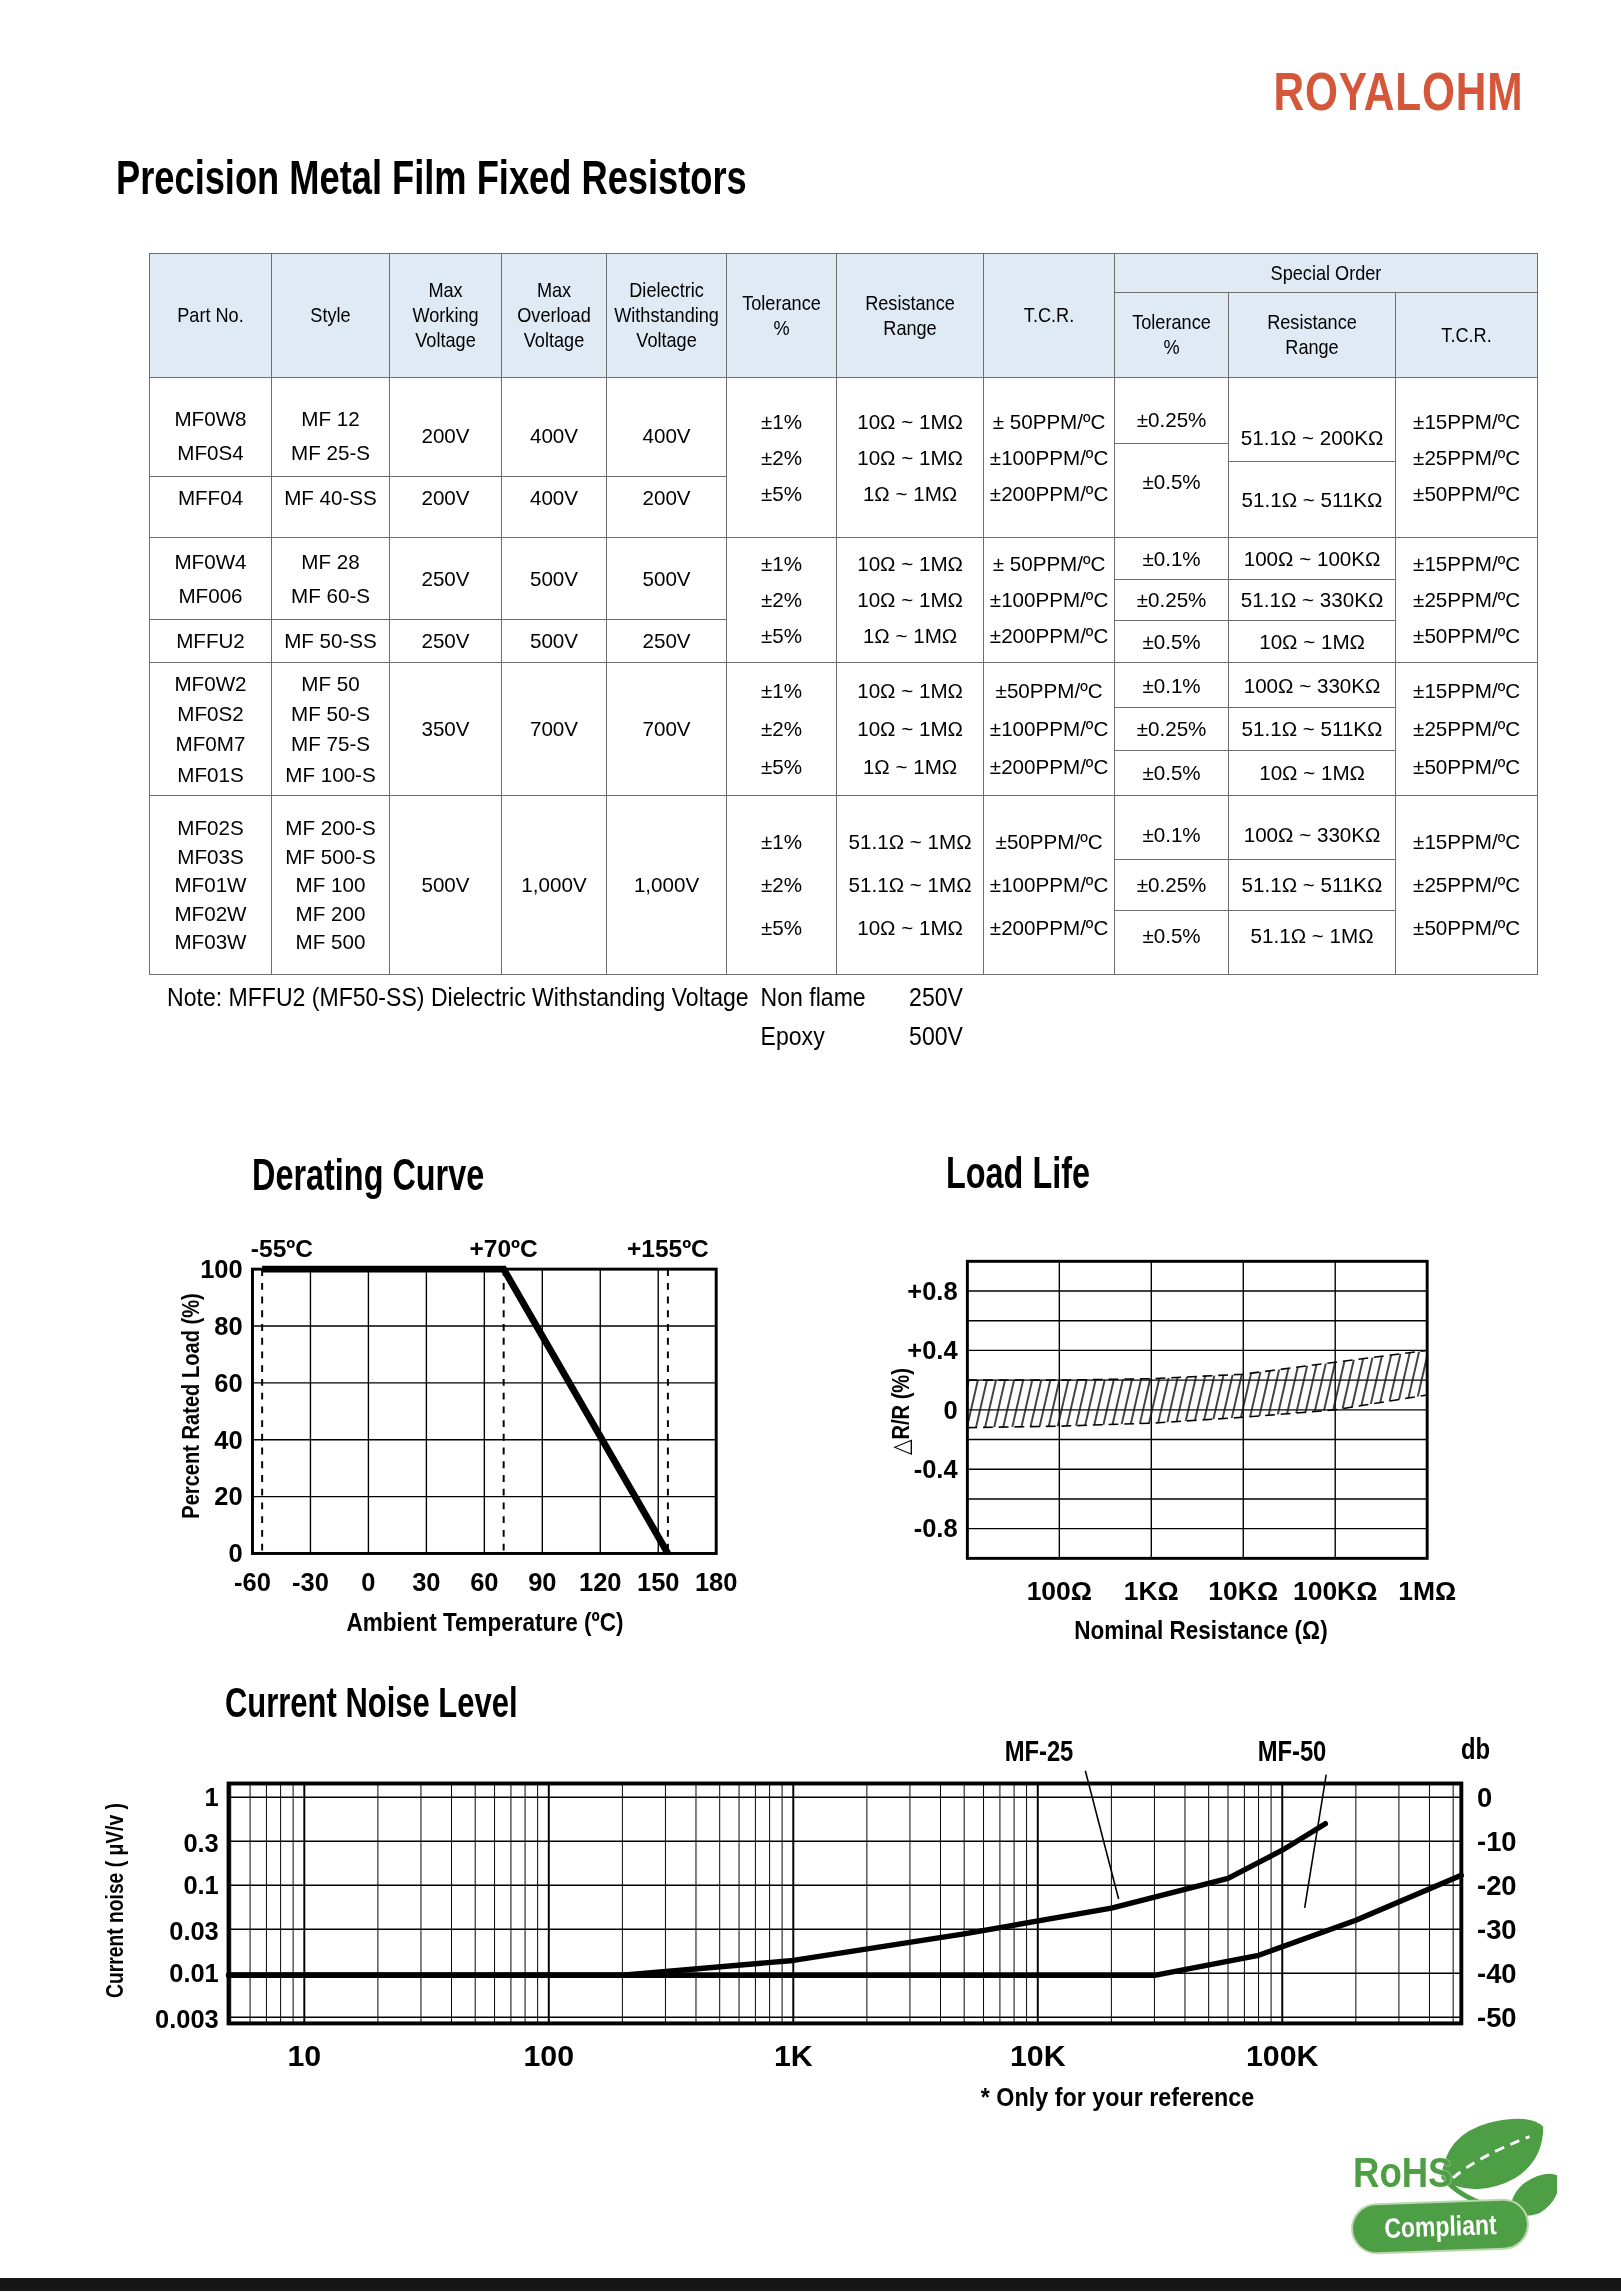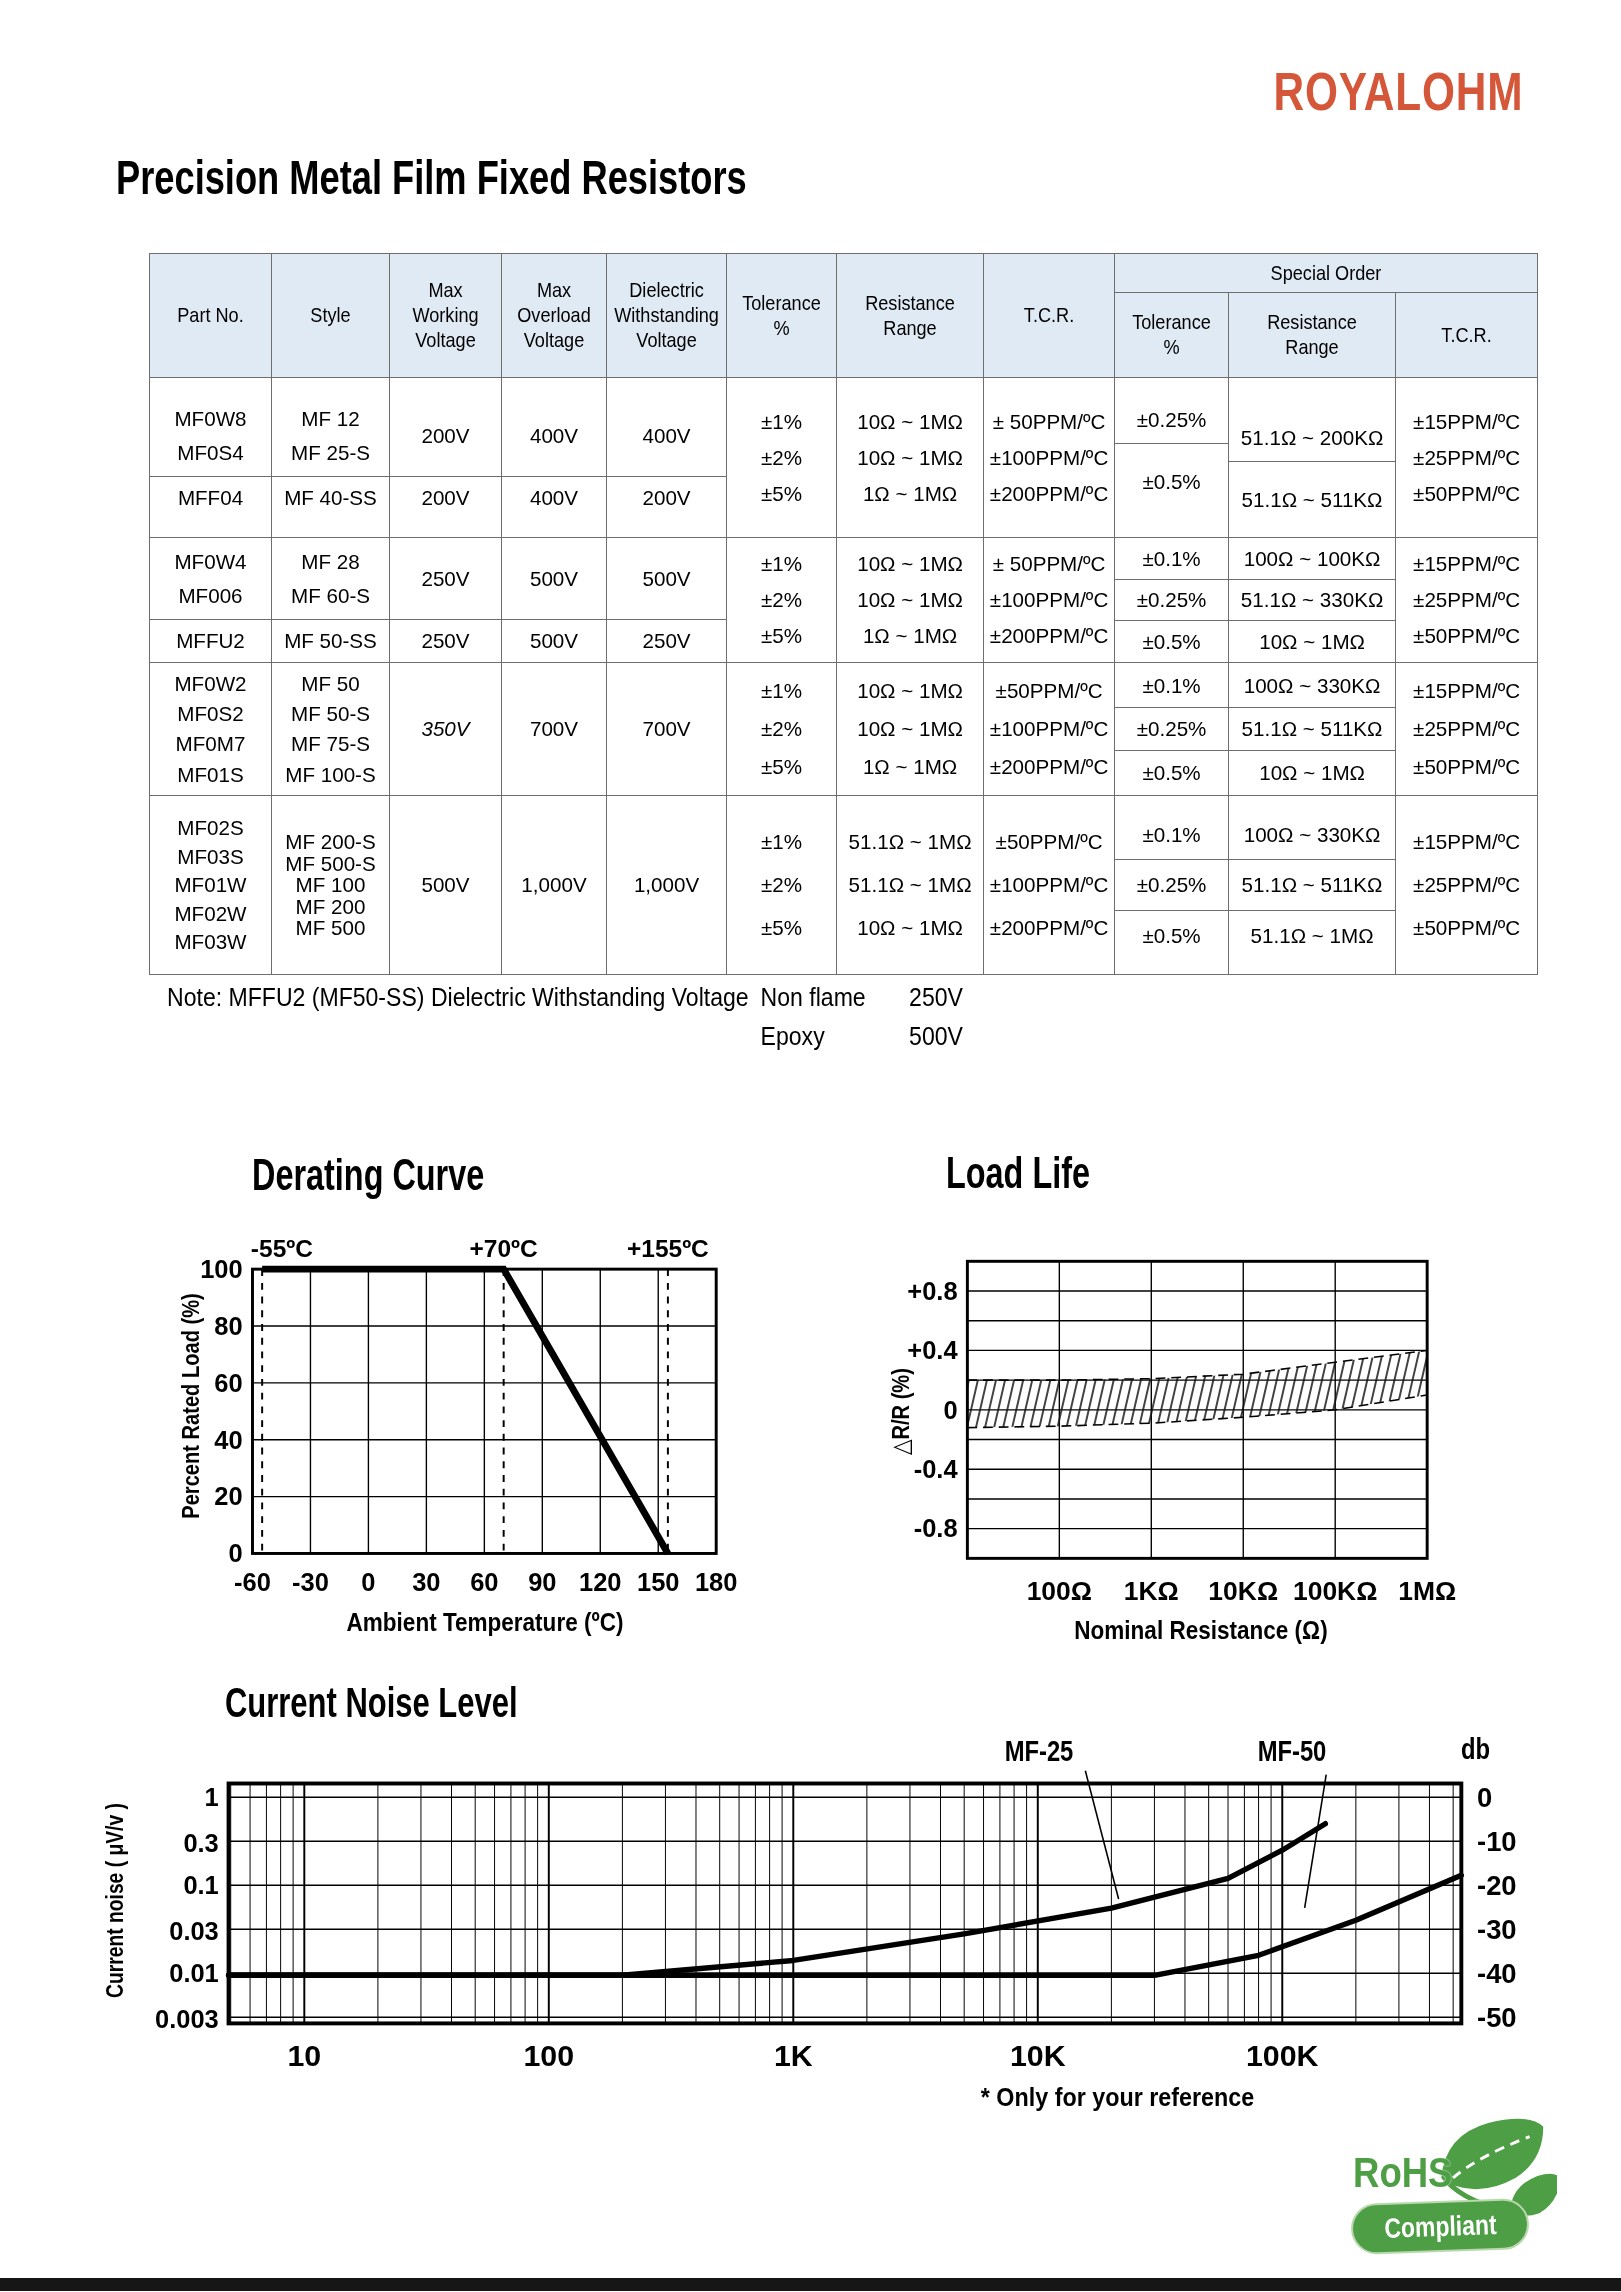--- a/index.html
+++ b/index.html
@@ -357,21 +357,21 @@
             <div class="stack" style="height: 130px;">
               <div class="seg" style="flex-grow: 1;">
                 <div class="ln">MF 50</div>
                 <div class="ln">MF 50-S</div>
                 <div class="ln">MF 75-S</div>
                 <div class="ln">MF 100-S</div>
               </div>
             </div>
           </td>
           <td>
-            <div class="stack" style="height: 130px; font-style: italic;">
+            <div class="stack" style="height: 130px;">
               <div class="seg" style="flex-grow: 1;">
                 <div class="ln">350V</div>
               </div>
             </div>
           </td>
           <td>
             <div class="stack" style="height: 130px;">
               <div class="seg" style="flex-grow: 1;">
                 <div class="ln">700V</div>
               </div>
@@ -454,21 +454,21 @@
                 <div class="ln">MF02S</div>
                 <div class="ln">MF03S</div>
                 <div class="ln">MF01W</div>
                 <div class="ln">MF02W</div>
                 <div class="ln">MF03W</div>
               </div>
             </div>
           </td>
           <td>
             <div class="stack" style="height: 150px;">
-              <div class="seg" style="flex-grow: 1; justify-content: center;">
+              <div class="seg" style="flex-grow: 1;">
                 <div class="ln">MF 200-S</div>
                 <div class="ln">MF 500-S</div>
                 <div class="ln">MF 100</div>
                 <div class="ln">MF 200</div>
                 <div class="ln">MF 500</div>
               </div>
             </div>
           </td>
           <td>
             <div class="stack" style="height: 150px;">

